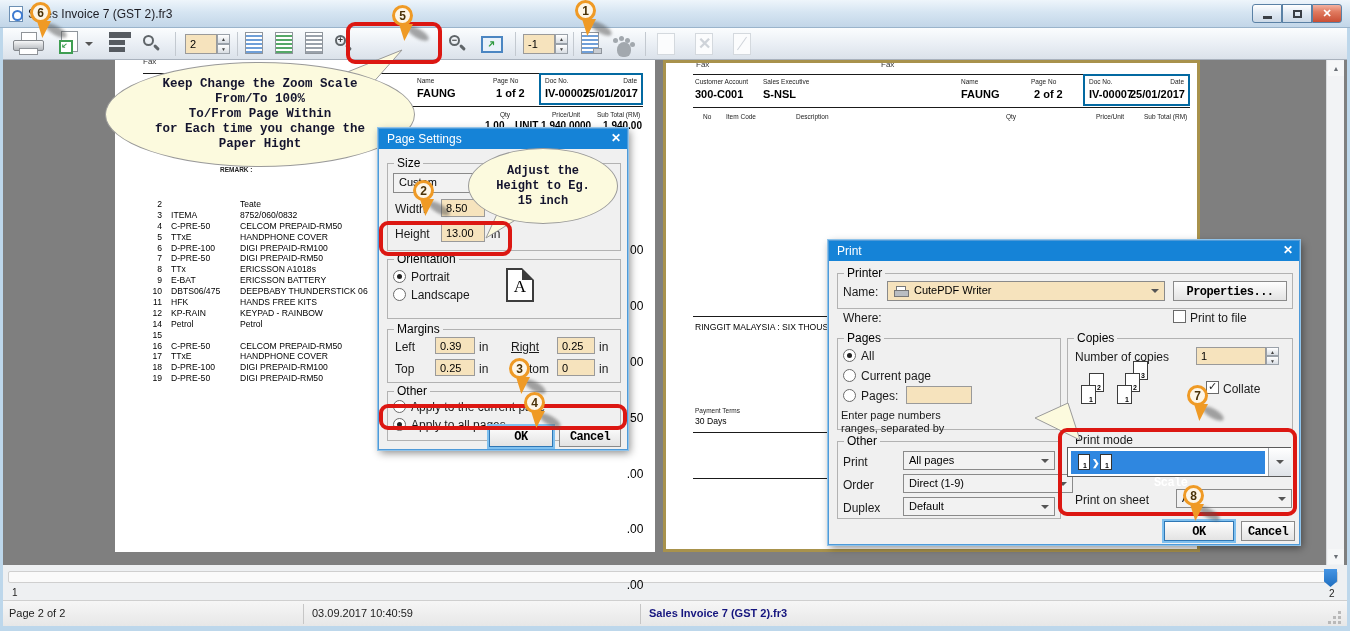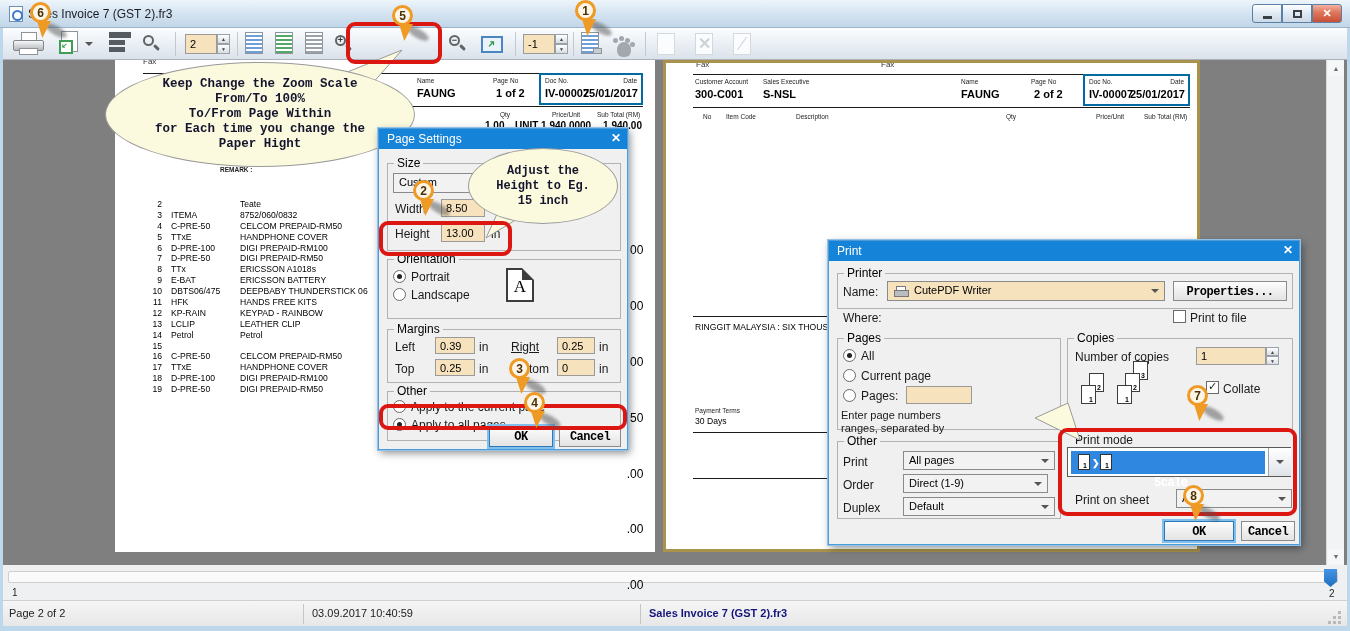--- a/index.html
+++ b/index.html
@@ -340,25 +340,20 @@
           <span class="icode">HFK</span>
           <span class="idesc">HANDS FREE KITS</span>
         </div>
 
         <div class="irow">
           <span class="ino">12</span>
           <span class="icode">KP-RAIN</span>
           <span class="idesc">KEYPAD - RAINBOW</span>
         </div>
 
-        <div class="irow">
-          <span class="ino">13</span>
-          <span class="icode">LCLIP</span>
-          <span class="idesc">LEATHER CLIP</span>
-        </div>
 
         <div class="irow">
           <span class="ino">14</span>
           <span class="icode">Petrol</span>
           <span class="idesc">Petrol</span>
         </div>
 
         <div class="irow">
           <span class="ino">15</span>
           <span class="icode"></span>
@@ -570,21 +565,21 @@
     </div>
     <div class="cbox chk" style="left:377px;top:140px;"></div>
     <div class="dlbl" style="left:394px;top:141px;">Collate</div>
     <div class="grp" style="left:8px;top:200px;width:224px;height:78px;">
       <div class="grp-lbl">Other</div>
     </div>
     <div class="dlbl" style="left:14px;top:214px;">Print</div>
     <div class="dlbl" style="left:14px;top:237px;">Order</div>
     <div class="dlbl" style="left:14px;top:260px;">Duplex</div>
     <div class="dsel" style="left:74px;top:210px;width:152px;height:19px;"><span>All pages</span><div class="chev"></div></div>
-    <div class="dsel" style="left:74px;top:233px;width:145px;height:19px;"><span>Direct (1-9)</span><div class="chev"></div></div>
+    <div class="dsel" style="left:74px;top:233px;width:170px;height:19px;"><span>Direct (1-9)</span><div class="chev"></div></div>
     <div class="dsel" style="left:74px;top:256px;width:152px;height:19px;"><span>Default</span><div class="chev"></div></div>
     <div class="dlbl" style="left:246px;top:192px;">Print mode</div>
     <div class="pm-combo" style="left:238px;top:206px;width:224px;height:30px;">
       <div class="pm-blue" style="left:2px;top:2px;width:196px;height:25px;">
         <div class="pm-page" style="left:8px;top:4px;">1</div>
         <div class="abs" style="left:22px;top:8px;color:#fff;font-size:9px;font-weight:bold;">❯</div>
         <div class="pm-page" style="left:30px;top:4px;">1</div>
         <div class="abs mono" style="left:84px;top:6px;color:#fff;font-size:12px;margin-top:20px;">Scale</div>
       </div>
       <div class="abs" style="left:200px;top:0;width:23px;height:28px;background:linear-gradient(#fff,#dfe3e8);border-left:1px solid #9aa1a9;">

